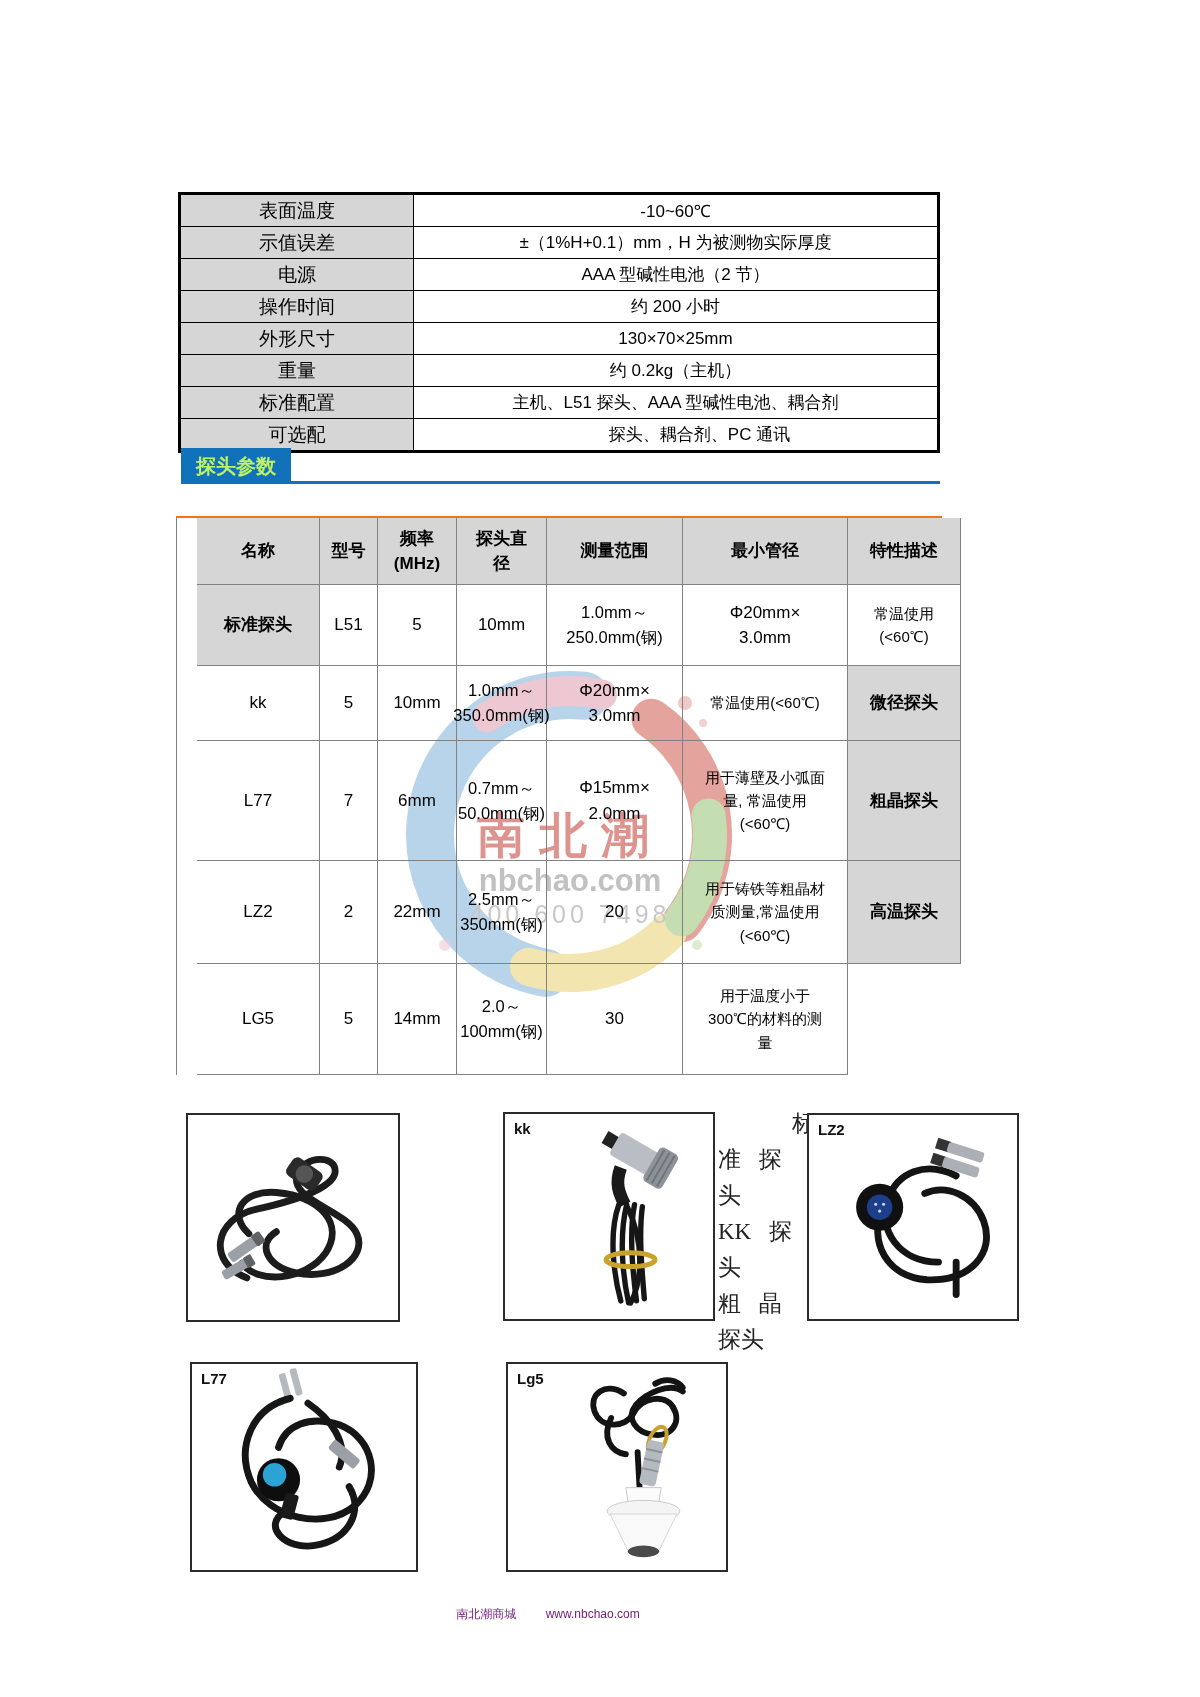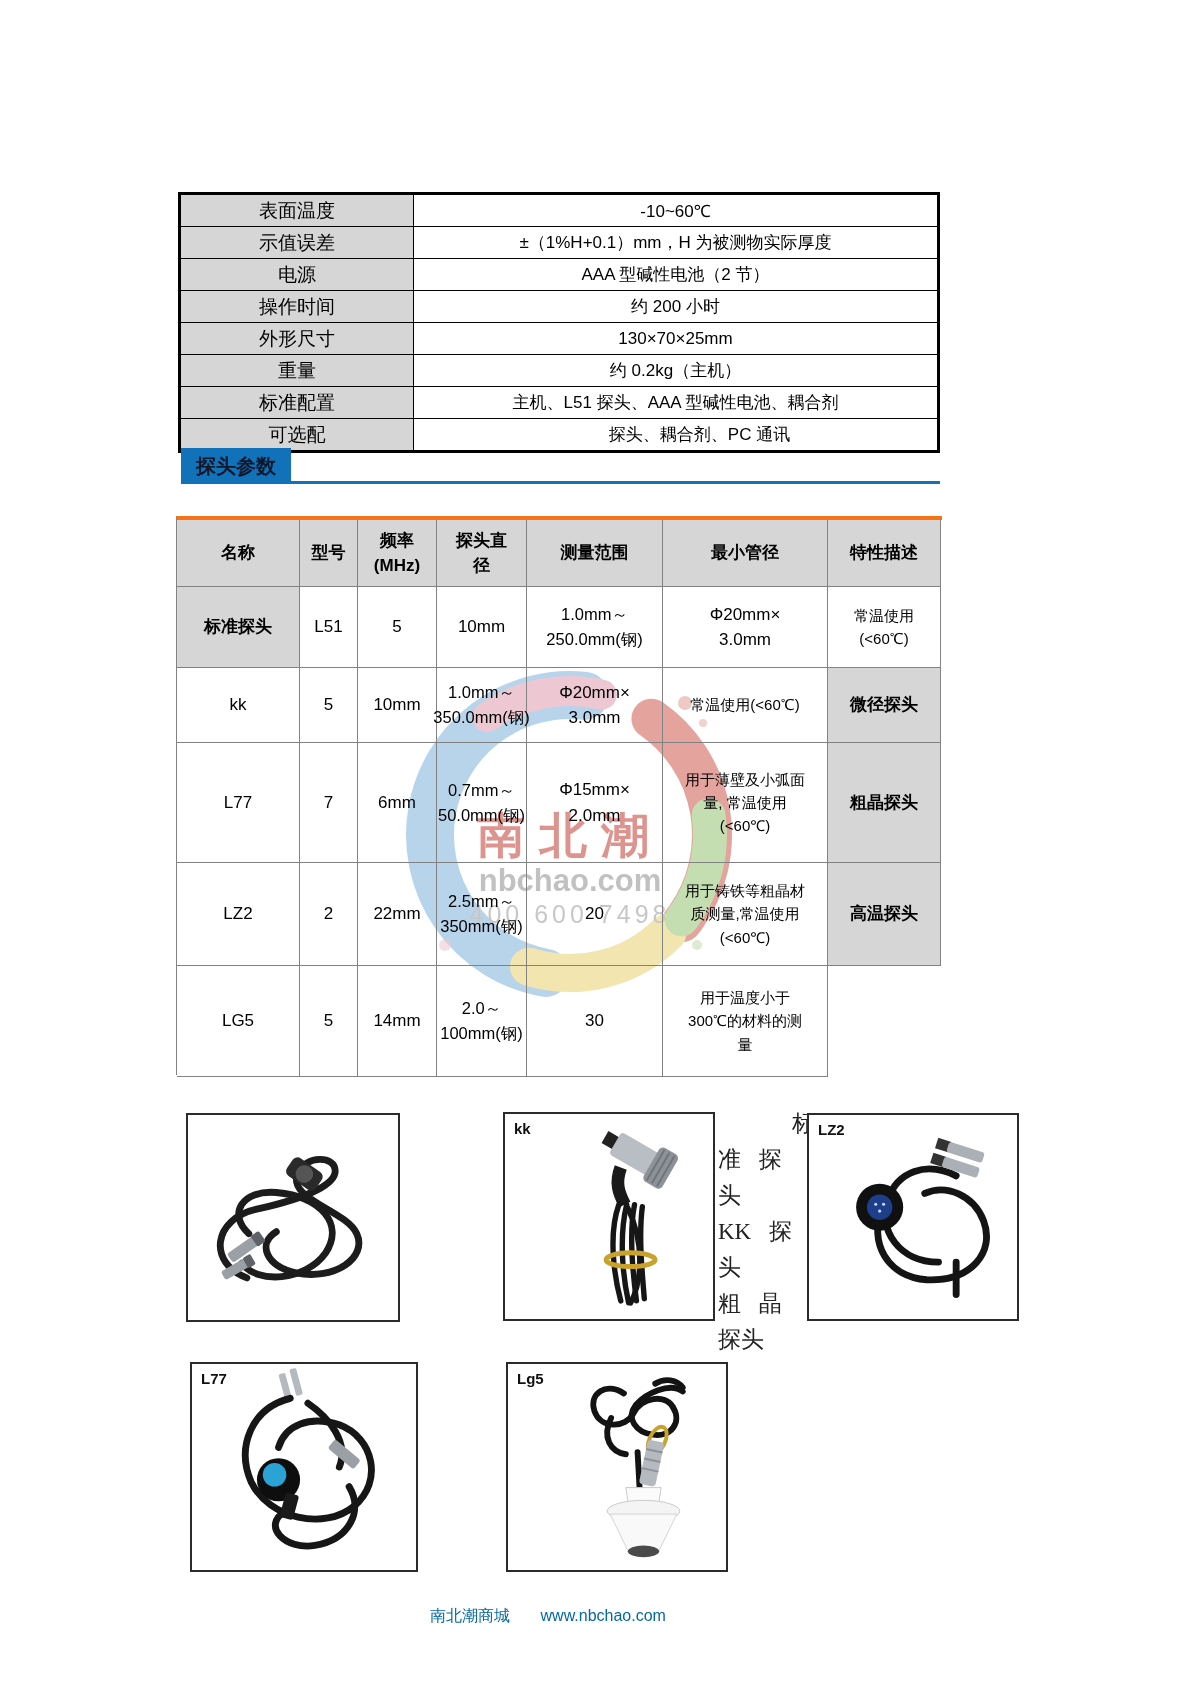--- a/index.html
+++ b/index.html
@@ -18,37 +18,37 @@
   .spec-row:last-child{border-bottom:none;gap:48px;}
   .spec-label{
     width:232px;flex:none;background:#d6d6d6;border-right:1px solid #000;
     display:flex;align-items:center;justify-content:center;
     font-family:"Liberation Serif","DejaVu Serif",serif;font-size:19px;
   }
   .spec-value{flex:1;display:flex;align-items:center;justify-content:center;font-size:17px;}
 
   
   .tag{
-    left:181px;top:448px;width:110px;height:36px;background:#1172b9;color:#0f172a;
+    left:181px;top:448px;width:110px;height:36px;background:#1172b9;color:#bef264;
     display:flex;align-items:center;justify-content:center;
     font-weight:bold;font-size:20px;z-index:1;
     font-family:"Liberation Serif","DejaVu Serif",serif;
   }
   .tagline{left:181px;top:481px;width:759px;height:3px;background:#1172b9;z-index:0;}
 
   
   .wm{left:385px;top:645px;width:370px;height:380px;z-index:0;opacity:.55;}
 
   
   .ptable{
     left:176px;top:516px;width:766px;height:559px;z-index:1;box-sizing:border-box;
     display:grid;
     grid-template-columns:123px 58px 79px 90px 136px 165px 113px;
     grid-template-rows:67px 81px 75px 120px 103px 111px;
-    border-top:4px solid #f97316;border-left:1px solid #828282;
+    border-top:2px solid #f97316;border-left:1px solid #828282;padding-left:20px;
   }
   .pcell{
     border-right:1px solid #828282;border-bottom:1px solid #828282;box-sizing:border-box;
     display:flex;align-items:center;justify-content:center;text-align:center;
     white-space:pre-line;font-size:17px;line-height:1.5;padding:2px;
   }
   .phead{background:#d6d6d6;font-weight:bold;}
   .pname{background:#d6d6d6;font-weight:bold;font-size:17px;text-align:center;}
   .c4{font-size:16.5px;}
   .c6{font-size:15px;line-height:1.55;}
@@ -65,21 +65,21 @@
 
   
   .vcap{
     left:718px;top:1106px;width:86px;z-index:2;
     font-family:"Liberation Serif","DejaVu Serif",serif;
     font-size:23px;line-height:36px;color:#222;word-spacing:12px;white-space:nowrap;
   }
   .vcap div:first-child{padding-left:74px;}
 
   
-  .footer{left:0;top:1606px;width:1096px;text-align:center;font-size:16px;color:#0369a1;z-index:1;}
+  .footer{left:0;top:1606px;width:1096px;text-align:center;font-size:12px;color:#701a75;z-index:1;}
   .footer span{margin:0 13px;}
 </style>
 </head>
 <body>
 
 <div class="abs wm">
   <svg viewBox="0 0 370 380">
     <g fill="none" stroke-linecap="round">
       <circle cx="185" cy="190" r="140" stroke="#7fb2dc" stroke-width="48" stroke-dasharray="430 450" transform="rotate(100 185 190)"></circle>
       <circle cx="185" cy="190" r="142" stroke="#cf5a4e" stroke-width="40" stroke-dasharray="230 680" transform="rotate(-55 185 190)"></circle>

